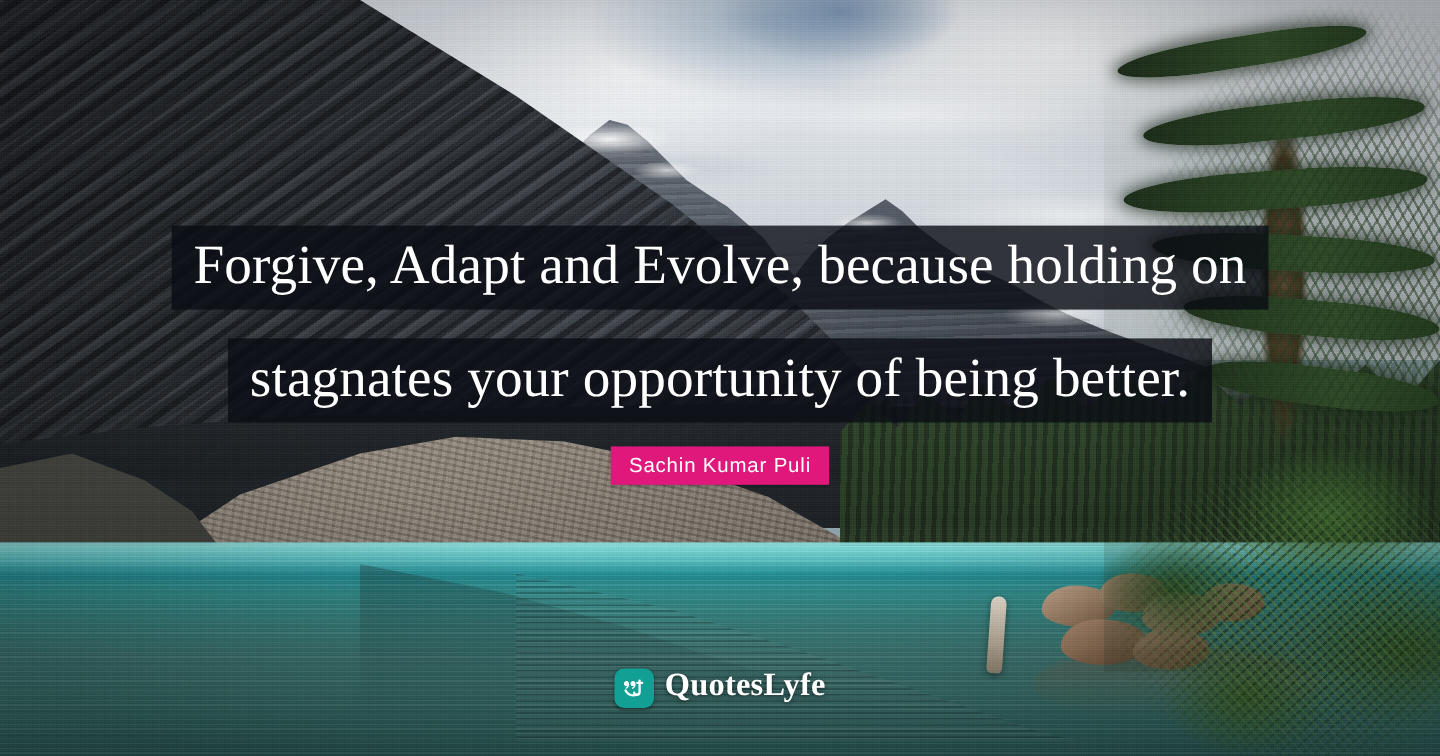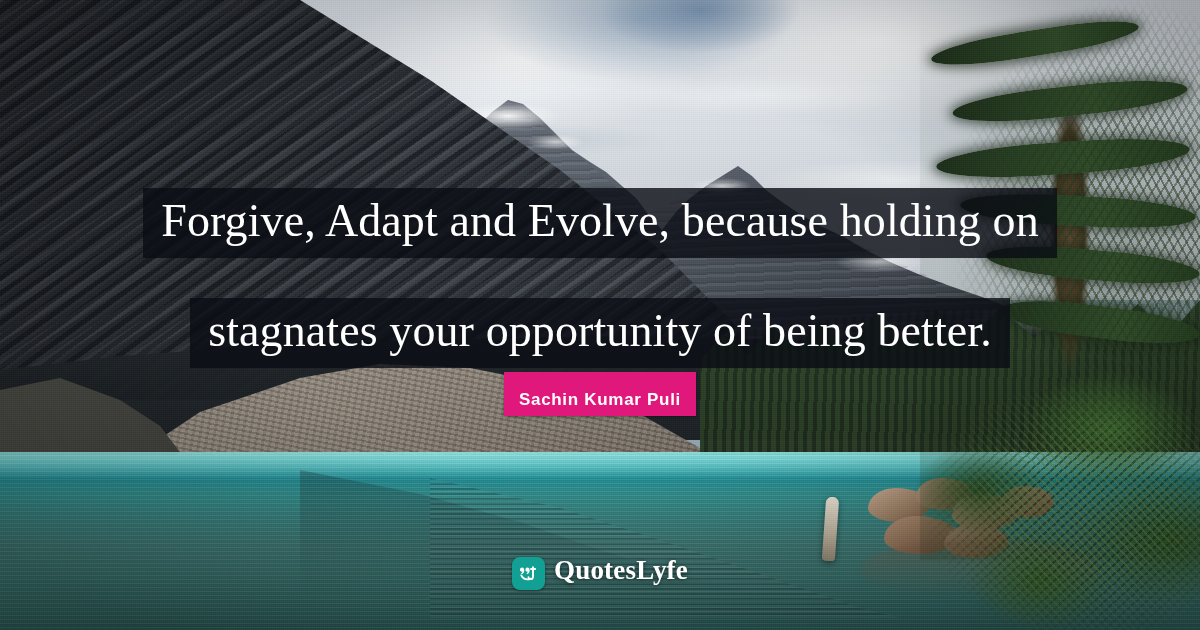--- a/index.html
+++ b/index.html
@@ -291,35 +291,35 @@
     color:#fff;
     font-family:"Liberation Serif", serif;
     font-size:46px;
     line-height:1.26;
     letter-spacing:.1px;
     padding:4px 18px 8px;
     white-space:nowrap;
     text-rendering:optimizeLegibility;
     pointer-events:auto;
   }
-  .qline + .qline{ margin-top:22px; }
+  .qline + .qline{ margin-top:6px; }
 
   
   #authorWrap{
     position:absolute; left:0; right:0; top:372px;
     display:flex; justify-content:center;
   }
   #author{
     background:#e0187b;
     color:#ffffff;
     font-family:"Liberation Sans", sans-serif;
     font-size:17px;
-    font-weight:700;
+    font-weight:400;
     letter-spacing:.7px;
-    padding:18px 15px 6px;
+    padding:6px 15px 6px;
     white-space:nowrap;
     box-shadow:0 1px 3px rgba(0,0,0,.35);
   }
 
   
   #logo{
     position:absolute; left:0; right:0; top:557px;
     display:flex; justify-content:center; gap:9px;
   }
   #logoMark{

